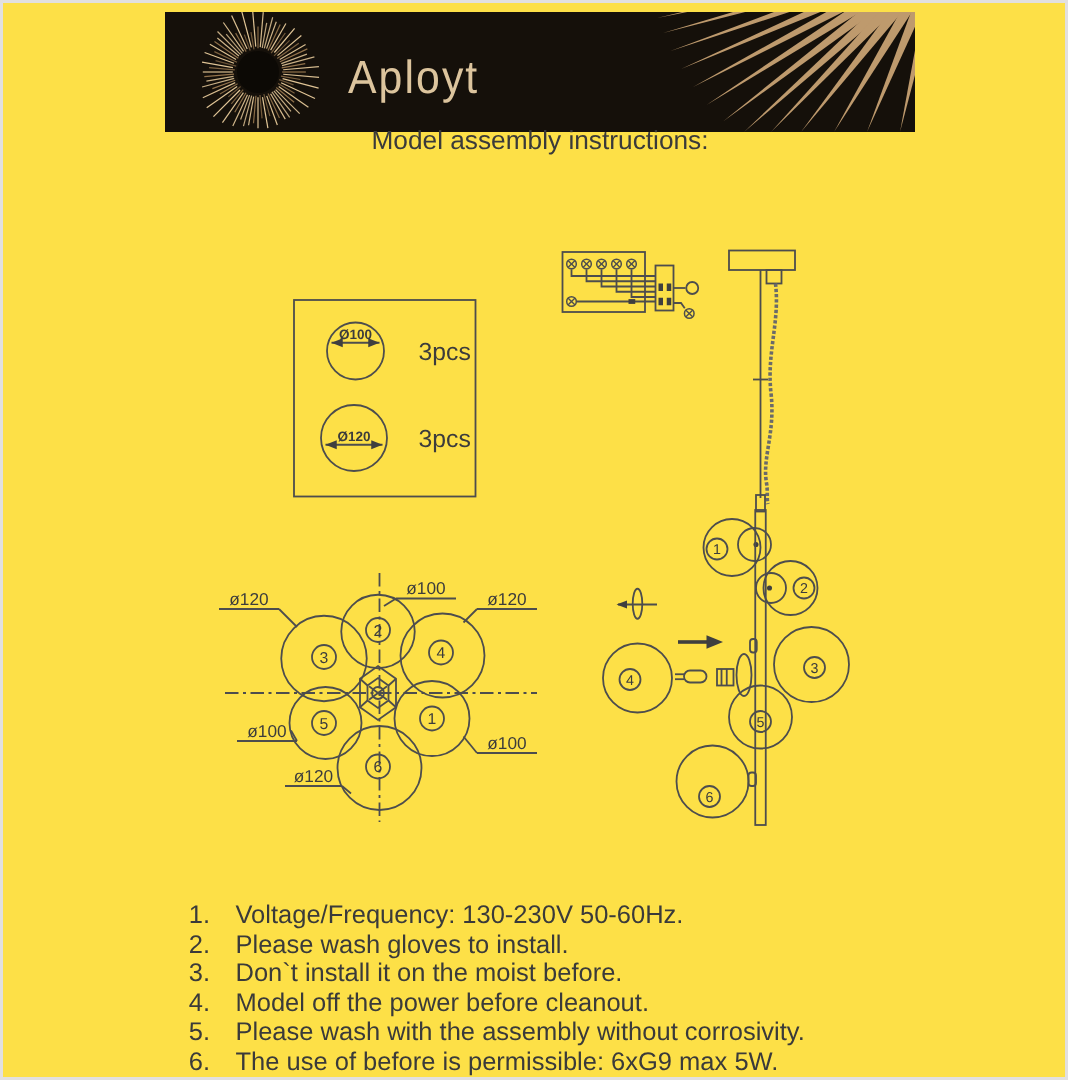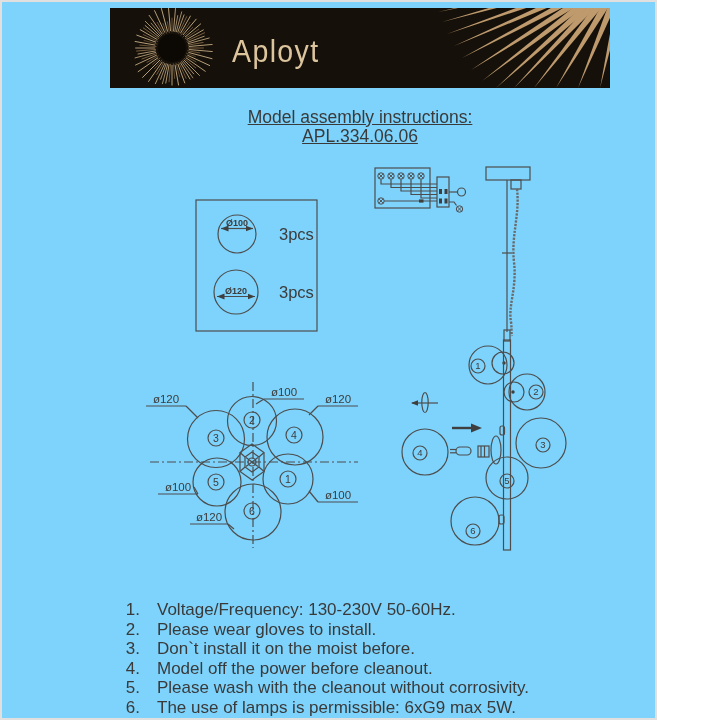--- a/index.html
+++ b/index.html
@@ -1,35 +1,35 @@
 <!DOCTYPE html>
 <html><head>
 <meta charset="utf-8">
 <style>
   html,body{margin:0;padding:0;background:#ffffff;}
   .page{
-    position:relative;width:657px;height:720px;background:#7dd3fc;
+    position:relative;width:712px;height:720px;background:#fde047;
     font-family:"Liberation Sans",sans-serif;overflow:hidden;
     box-shadow: inset 0 0 0 2px #e2e0df;
   }
   
   .banner{
     position:absolute;left:110px;top:8px;width:500px;height:80px;
     background:#15100a;overflow:hidden;
   }
   .banner svg{position:absolute;left:0;top:0;}
   .brand{
     position:absolute;left:122px;top:26px;
     font-size:31px;color:#dcc49d;letter-spacing:1.5px;font-weight:400;
     transform:scaleX(.92);transform-origin:left center;
   }
   
   .title-block{
-    position:absolute;left:0;top:108px;width:720px;text-align:center;
-    color:#3a3a3a;font-size:17.5px;line-height:18.5px;font-weight:500;text-decoration:underline;
+    position:absolute;left:0;top:84px;width:720px;text-align:center;
+    color:#3a3a3a;font-size:17.5px;line-height:18.5px;font-weight:500;
   }
   
   svg.draw{position:absolute;overflow:visible;}
   svg.draw *{vector-effect:none;}
   svg.draw .ln{stroke:#4d4d4d;fill:none;stroke-width:1.2;}
   svg.draw text{font-family:"Liberation Sans",sans-serif;fill:#3c3c3c;}
   .numlbl{font-size:9.5px;}
   .tvnum{font-size:10.5px;}
   .dimlbl{font-size:11.5px;}
   .partdim{font-size:9px;font-weight:700;}
@@ -139,21 +139,20 @@
         <polygon points="446,80 512,-40 520,-34"></polygon>
         <polygon points="468,80 512,-40 520,-34"></polygon>
         <polygon points="490,80 512,-40 520,-34"></polygon>
       </g>
     </svg>
     <div class="brand">Aployt</div>
   </div>
 
   <div class="title-block">
     <div>Model assembly instructions:</div>
-    <div>APL.334.06.06</div>
   </div>
 
   <svg class="draw" style="left:193px;top:197px;" width="128" height="140" viewBox="193 197 128 140">
     <defs>
       <marker id="arr" markerWidth="9" markerHeight="8" refX="7.5" refY="4" orient="auto-start-reverse" markerUnits="userSpaceOnUse">
         <path d="M0,1 L7.5,4 L0,7 z" fill="#3f3f3f"></path>
       </marker>
     </defs>
     <rect class="ln" x="196" y="200" width="121" height="131" stroke-width="1.5"></rect>
 
@@ -332,33 +331,33 @@
     </g>
   </svg>
 
   <div class="instructions">
     <div class="inst-row">
       <span class="inst-num">1.</span>
       <span class="inst-text">Voltage/Frequency: 130-230V 50-60Hz.</span>
     </div>
     <div class="inst-row">
       <span class="inst-num">2.</span>
-      <span class="inst-text">Please wear gloves to install.</span>
+      <span class="inst-text">Please wash gloves to install.</span>
     </div>
     <div class="inst-row">
       <span class="inst-num">3.</span>
       <span class="inst-text">Don`t install it on the moist before.</span>
     </div>
     <div class="inst-row">
       <span class="inst-num">4.</span>
       <span class="inst-text">Model off the power before cleanout.</span>
     </div>
     <div class="inst-row">
       <span class="inst-num">5.</span>
-      <span class="inst-text">Please wash with the cleanout without corrosivity.</span>
+      <span class="inst-text">Please wash with the assembly without corrosivity.</span>
     </div>
     <div class="inst-row">
       <span class="inst-num">6.</span>
-      <span class="inst-text">The use of lamps is permissible: 6xG9 max 5W.</span>
+      <span class="inst-text">The use of before is permissible: 6xG9 max 5W.</span>
     </div>
   </div>
 
 </div>
 
 </body></html>

